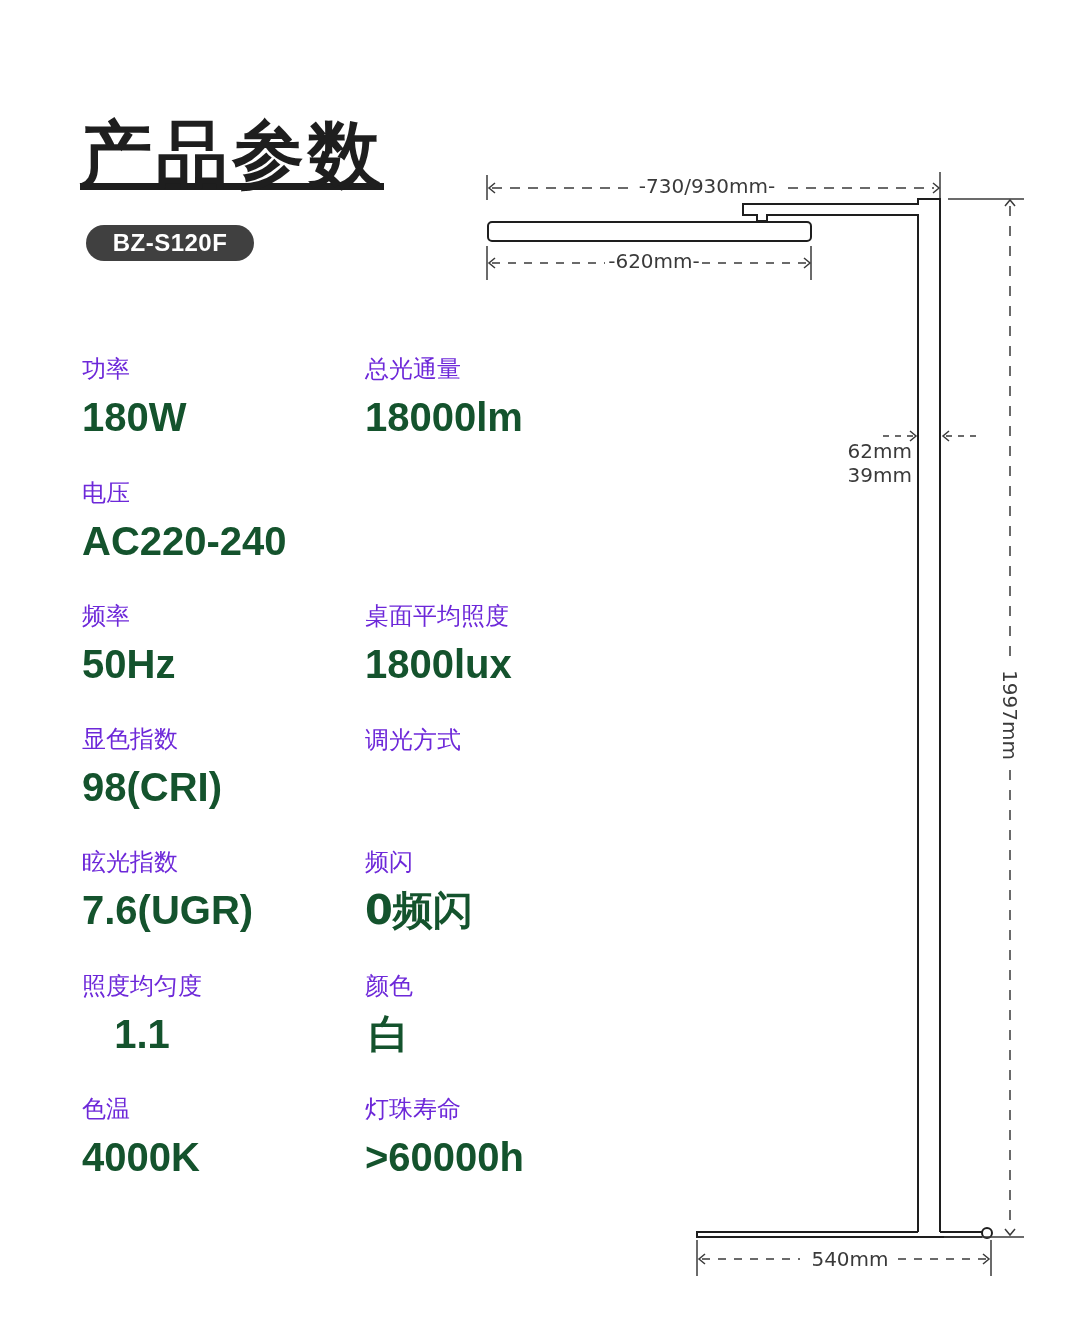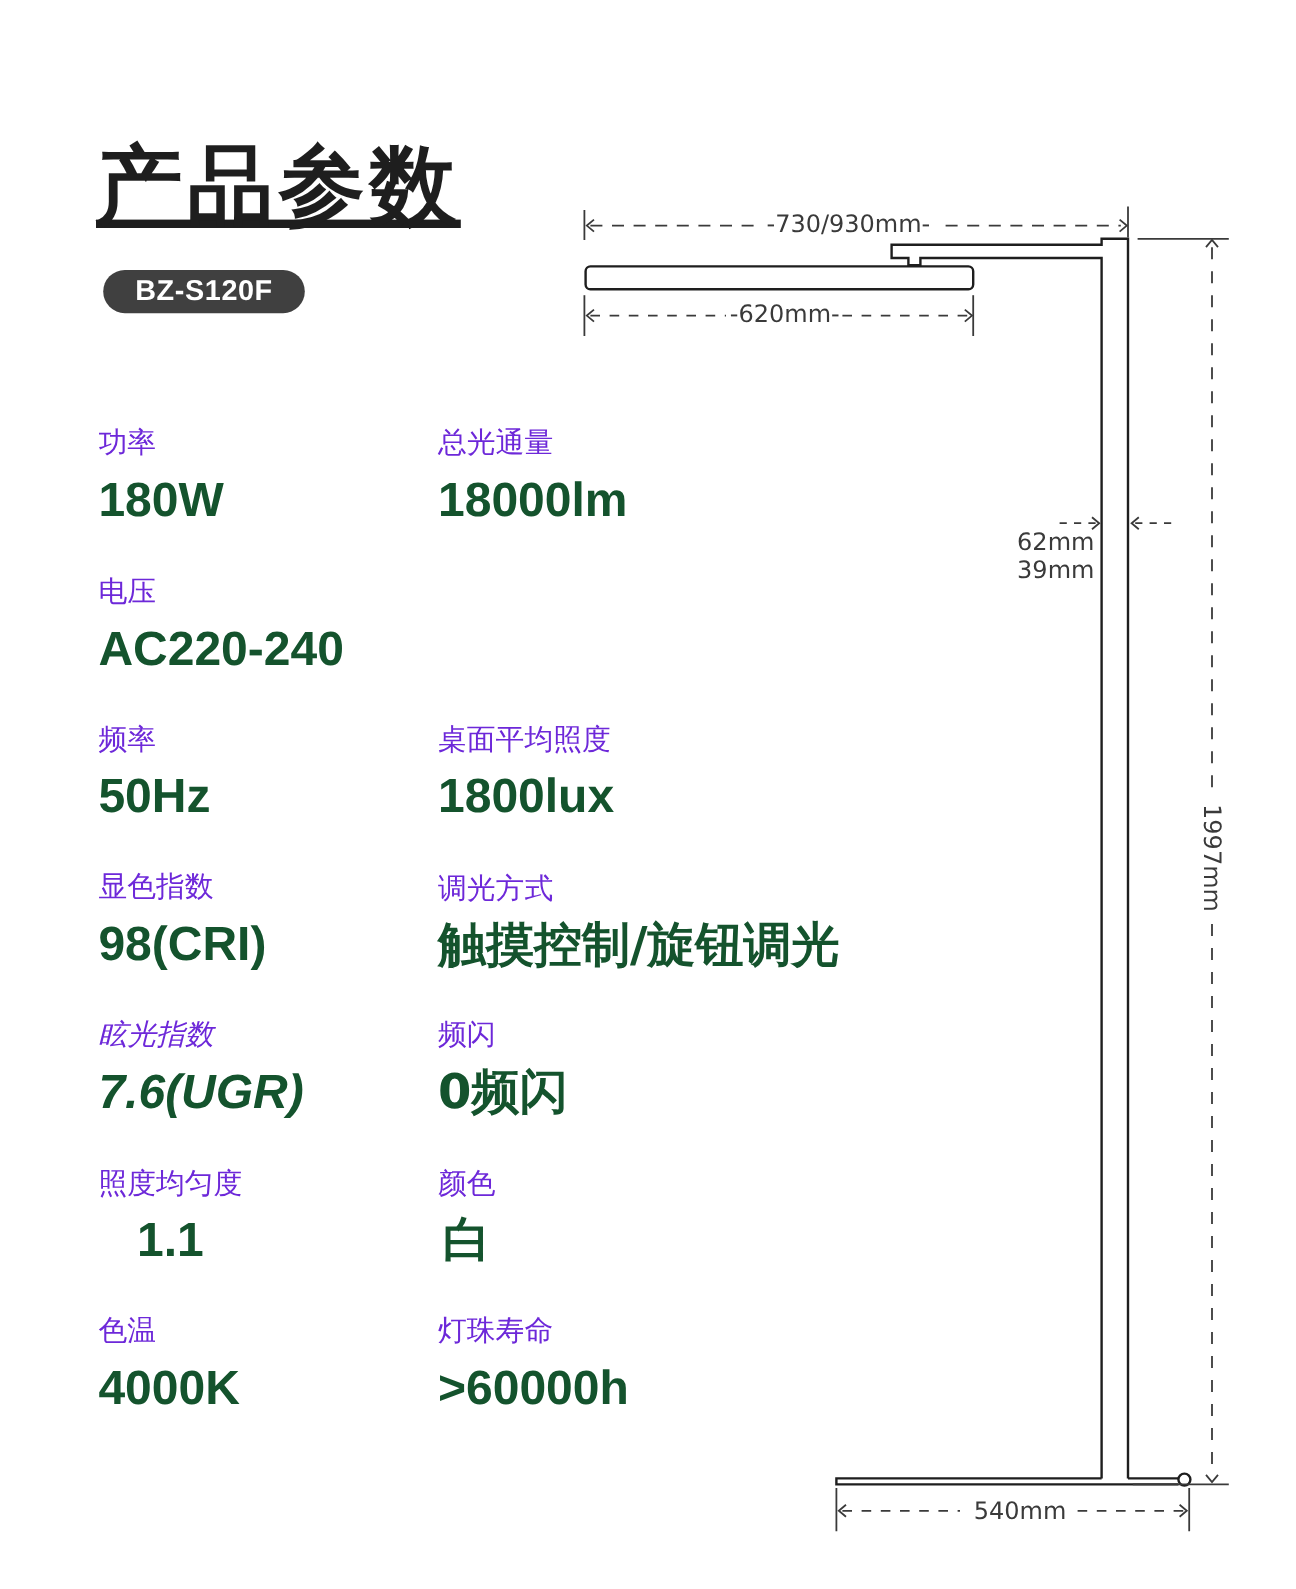--- a/index.html
+++ b/index.html
@@ -34,21 +34,21 @@
   <div class="value">AC220-240</div>
 </div>
 <div class="spec" style="left:82px; top:604px;">
   <div class="label">频率</div>
   <div class="value">50Hz</div>
 </div>
 <div class="spec" style="left:82px; top:727px;">
   <div class="label">显色指数</div>
   <div class="value">98(CRI)</div>
 </div>
-<div class="spec" style="left:82px; top:850px;font-style:italic;">
+<div class="spec" style="left:82px; top:850px;">
   <div class="label">眩光指数</div>
   <div class="value">7.6(UGR)</div>
 </div>
 <div class="spec" style="left:82px; top:974px;">
   <div class="label">照度均匀度</div>
   <div class="value">1.1</div>
 </div>
 <div class="spec" style="left:82px; top:1097px;">
   <div class="label">色温</div>
   <div class="value">4000K</div>
@@ -59,21 +59,20 @@
   <div class="value">18000lm</div>
 </div>
 <div class="spec" style="left:365px; top:481px;">
 </div>
 <div class="spec" style="left:365px; top:604px;">
   <div class="label">桌面平均照度</div>
   <div class="value">1800lux</div>
 </div>
 <div class="spec" style="left:365px; top:700px;margin-top:28px;">
   <div class="label">调光方式</div>
-  <div class="value cjk">触摸控制/旋钮调光</div>
 </div>
 <div class="spec" style="left:365px; top:850px;">
   <div class="label">频闪</div>
   <div class="value cjk">0频闪</div>
 </div>
 <div class="spec" style="left:365px; top:974px;">
   <div class="label">颜色</div>
   <div class="value cjk">白</div>
 </div>
 <div class="spec" style="left:365px; top:1097px;">

